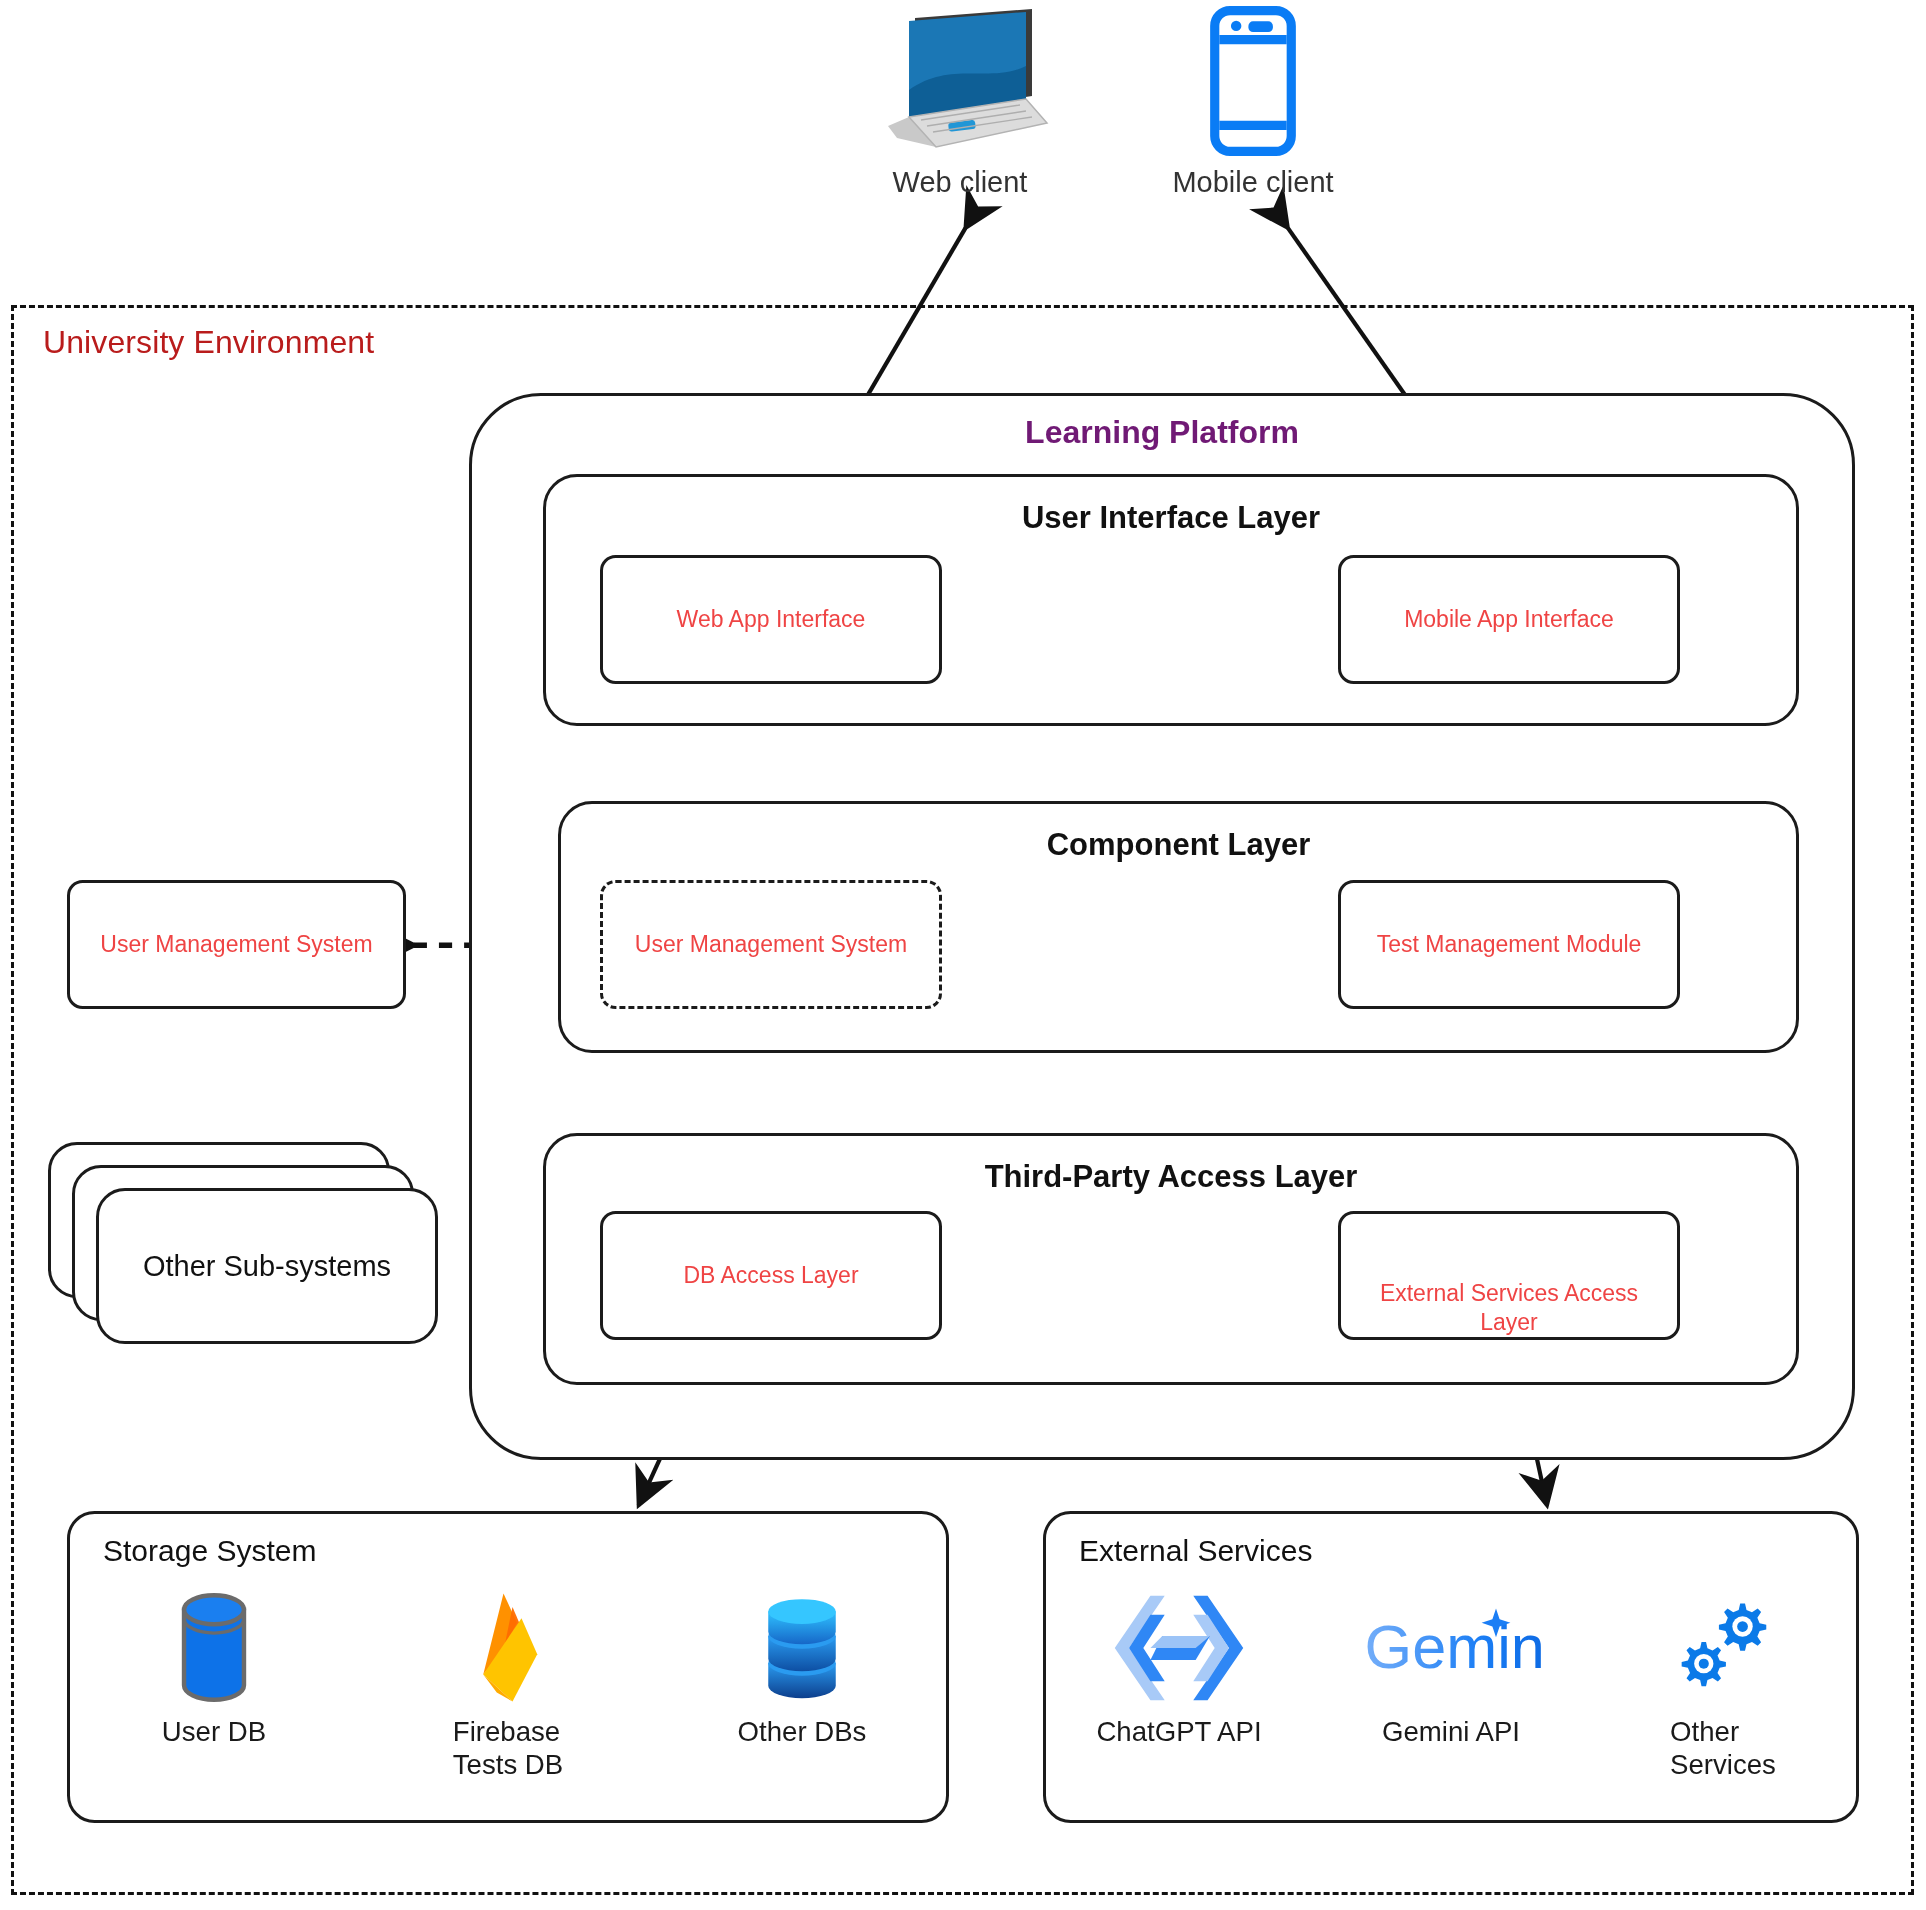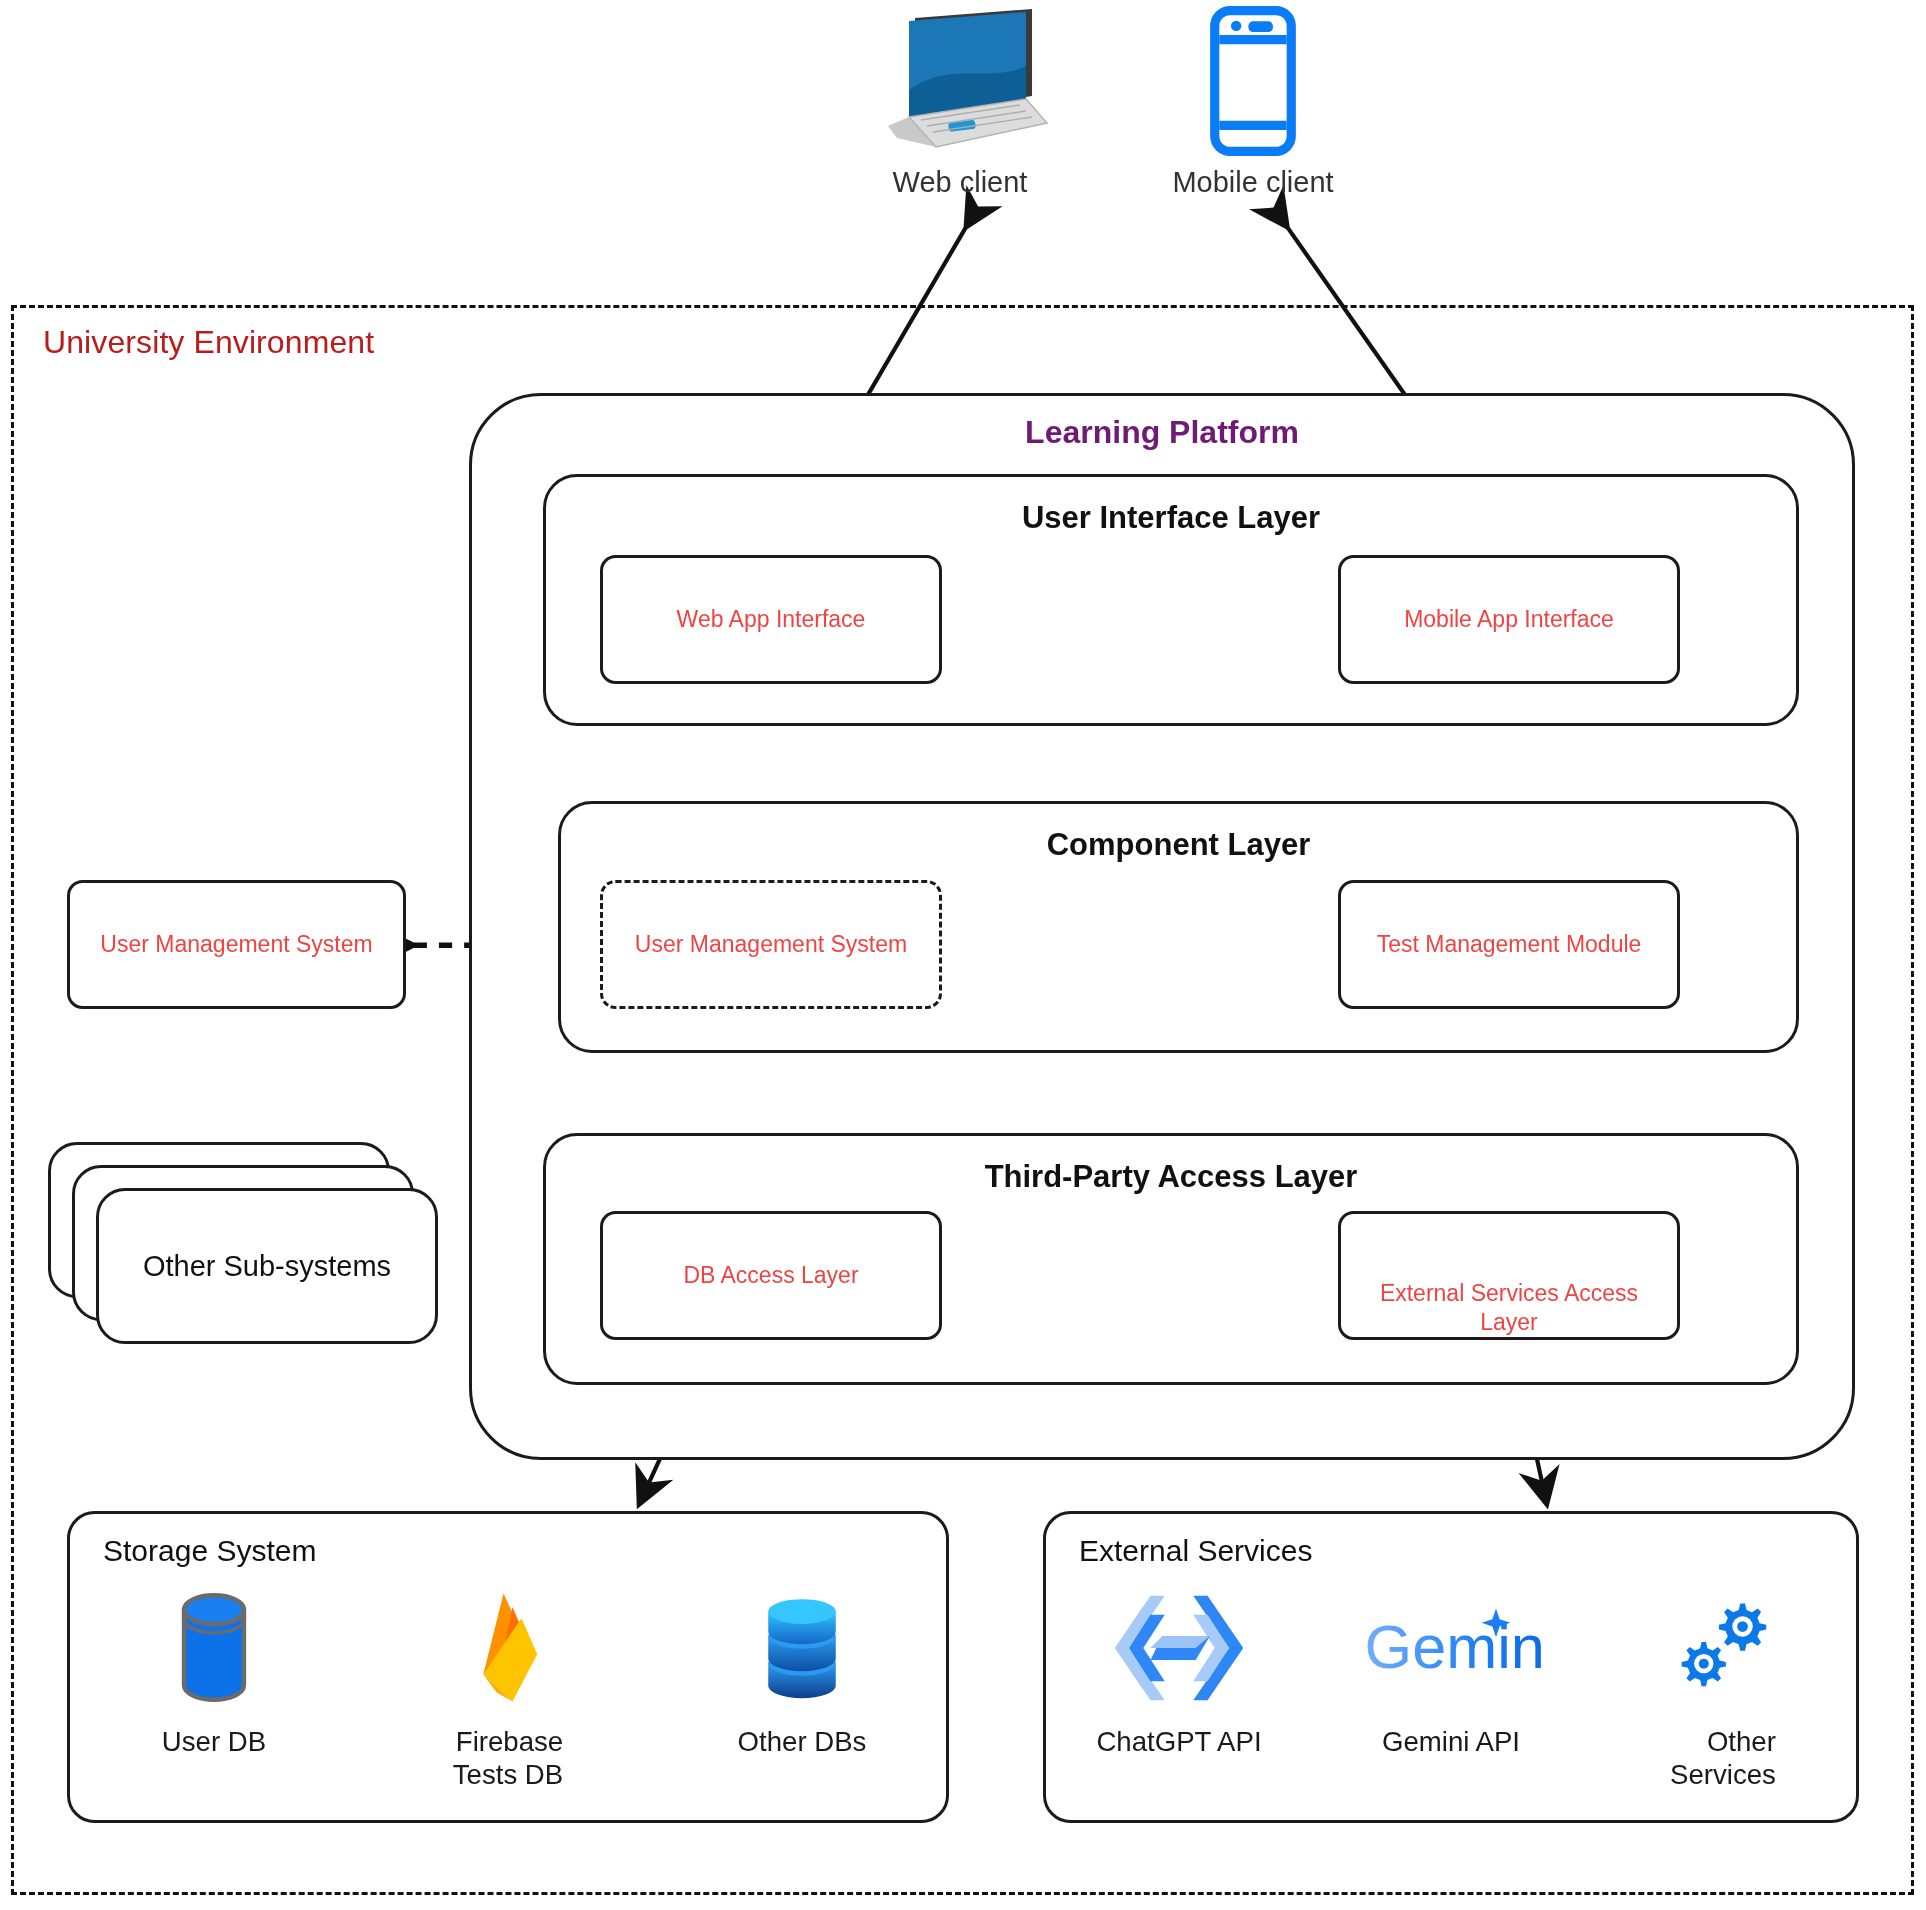--- a/index.html
+++ b/index.html
@@ -111,22 +111,22 @@
     position:absolute;
     display:flex; align-items:flex-start; justify-content:space-around;
     width:100%;
   }
   .icon-cell{
     display:flex; flex-direction:column; align-items:center;
     width:180px;
   }
   .icon-art{ height:129px; display:flex; align-items:center; justify-content:center; }
   .icon-label{
-    margin-top:14px;
-    font-size:27.6px; color:#1a1a1a; text-align:right; line-height:1.18;
+    margin-top:4px;
+    font-size:27.6px; color:#1a1a1a; text-align:left; line-height:1.18;
   }
 
   
   .client{
     position:absolute; display:flex; flex-direction:column; align-items:center;
   }
   .client .cl-label{ margin-top:8.4px; font-size:29px; color:#333; }
   .cl-web { left:870px; top:6px; width:180px; }
   .cl-mob { left:1163px; top:6px; width:180px; }
 </style>

